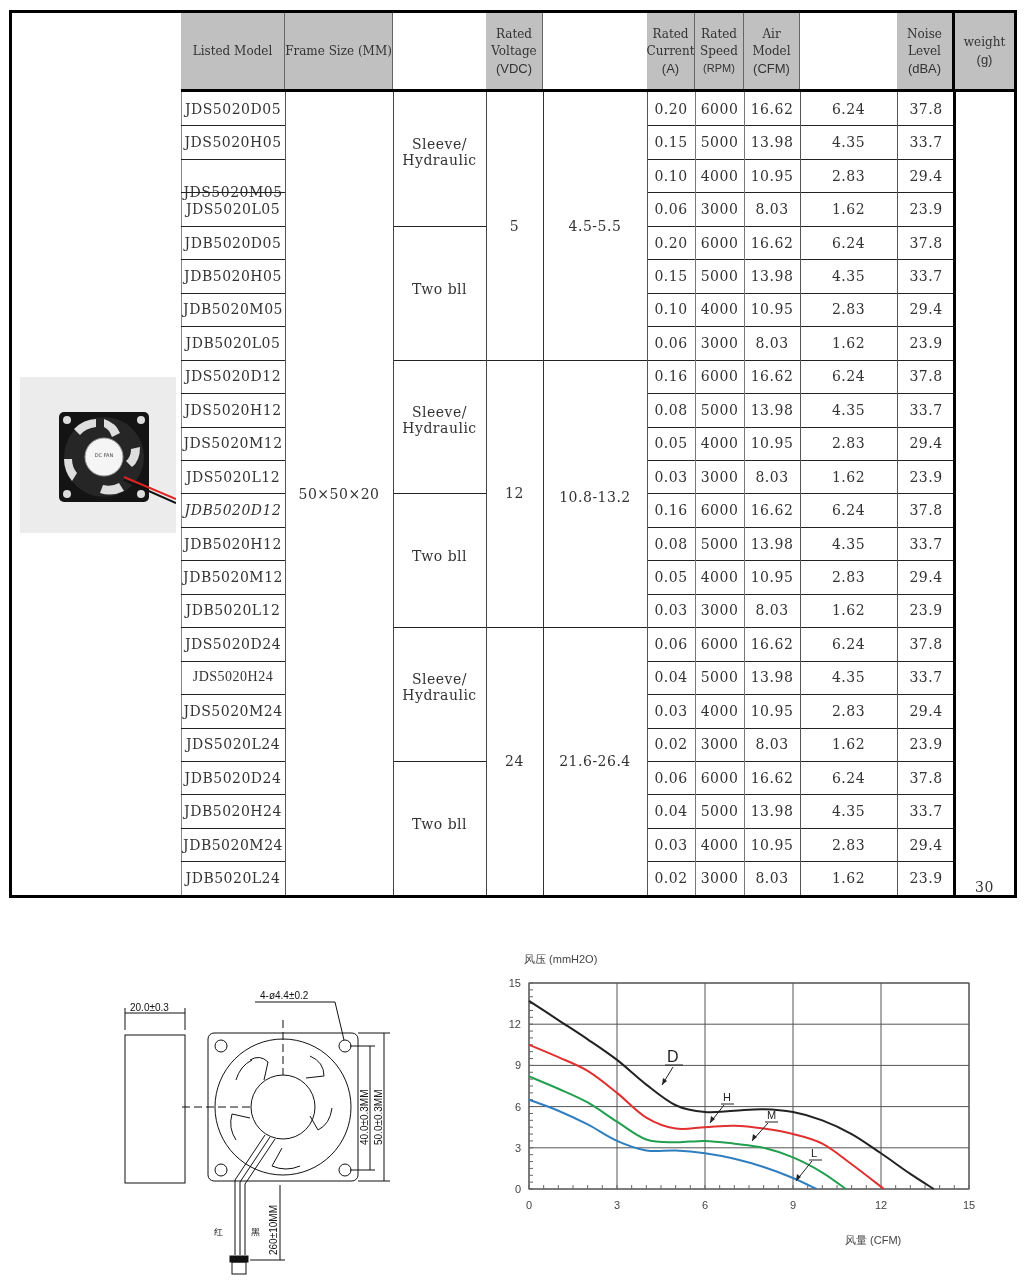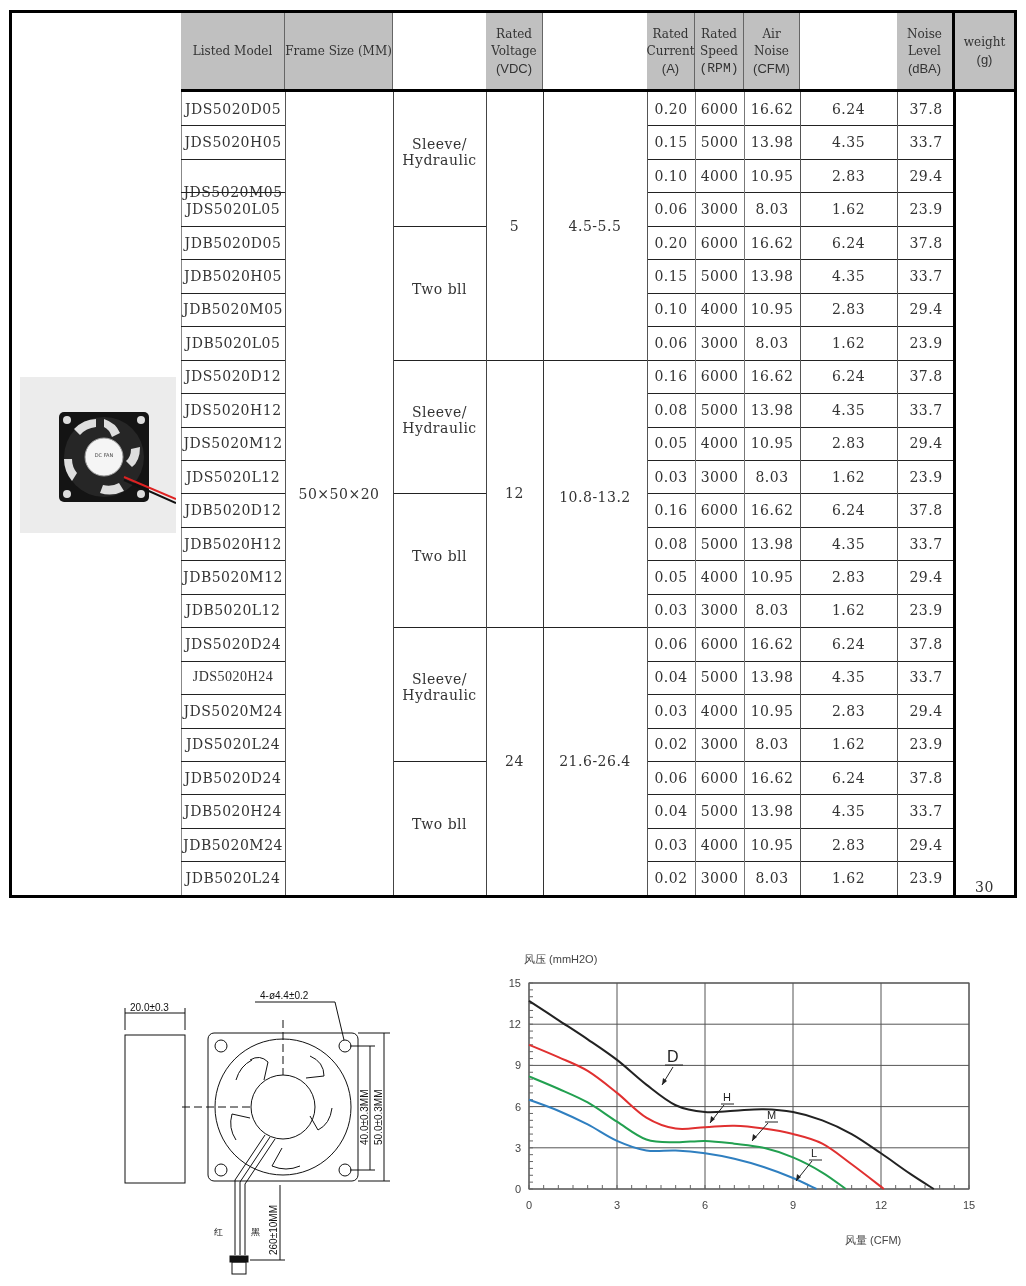--- a/index.html
+++ b/index.html
@@ -58,24 +58,24 @@
     <span style="font-family:'Liberation Sans',sans-serif;font-size:13px;">(VDC)</span>
   </div>
   <div class="hdr" style="left:635px;width:48px;flex-direction:column;">
     <span>Rated</span>
     <span>Current</span>
     <span style="font-family:'Liberation Sans',sans-serif;font-size:13px;">(A)</span>
   </div>
   <div class="hdr" style="left:683px;width:49px;flex-direction:column;">
     <span>Rated</span>
     <span>Speed</span>
-    <span style="font-family:Liberation Mono, monospace;font-size:13px;">(RPM)</span>
+    <span style="font-family:Liberation Sans, sans-serif;font-size:11px;">(RPM)</span>
   </div>
   <div class="hdr" style="left:732px;width:56px;flex-direction:column;">
-    <span>Air Noise</span>
+    <span>Air Model</span>
     <span style="font-family:'Liberation Sans',sans-serif;font-size:13px;">(CFM)</span>
   </div>
   <div class="hdr" style="left:885px;width:58px;flex-direction:column;border-right:3px solid #000;">
     <span>Noise</span>
     <span>Level</span>
     <span style="font-family:'Liberation Sans',sans-serif;font-size:13px;">(dBA)</span>
   </div>
   <div class="hdr" style="left:943px;width:59px;flex-direction:column;border-right:none;">
     <span>weight</span>
     <span style="font-family:'Liberation Sans',sans-serif;font-size:13px;">(g)</span>
@@ -173,21 +173,21 @@
       <div class="row-line" style="left: 169px; width: 104px; top: 413.5px;"></div>
       <div class="row-line" style="left: 635px; width: 308px; top: 413.5px;"></div>
       <div class="cell" style="left: 169px; top: 446.95px; width: 104px; height: 33.45px;">JDS5020L12</div>
       <div class="cell" style="left: 635px; top: 446.95px; width: 48px; height: 33.45px;">0.03</div>
       <div class="cell" style="left: 683px; top: 446.95px; width: 49px; height: 33.45px;">3000</div>
       <div class="cell" style="left: 732px; top: 446.95px; width: 56px; height: 33.45px;">8.03</div>
       <div class="cell" style="left: 788px; top: 446.95px; width: 97px; height: 33.45px;">1.62</div>
       <div class="cell" style="left: 885px; top: 446.95px; width: 58px; height: 33.45px;">23.9</div>
       <div class="row-line" style="left: 169px; width: 104px; top: 446.95px;"></div>
       <div class="row-line" style="left: 635px; width: 308px; top: 446.95px;"></div>
-      <div class="cell" style="left: 169px; top: 480.4px; width: 104px; height: 33.45px;">JDB5020D12</div>
+      <div class="cell" style="left: 169px; top: 480.4px; width: 104px; height: 33.45px; font-style: italic;">JDB5020D12</div>
       <div class="cell" style="left: 635px; top: 480.4px; width: 48px; height: 33.45px;">0.16</div>
       <div class="cell" style="left: 683px; top: 480.4px; width: 49px; height: 33.45px;">6000</div>
       <div class="cell" style="left: 732px; top: 480.4px; width: 56px; height: 33.45px;">16.62</div>
       <div class="cell" style="left: 788px; top: 480.4px; width: 97px; height: 33.45px;">6.24</div>
       <div class="cell" style="left: 885px; top: 480.4px; width: 58px; height: 33.45px;">37.8</div>
       <div class="row-line" style="left: 169px; width: 104px; top: 480.4px;"></div>
       <div class="row-line" style="left: 635px; width: 308px; top: 480.4px;"></div>
       <div class="row-line" style="left: 381px; width: 93px; top: 480.4px;"></div>
       <div class="cell" style="left: 169px; top: 513.85px; width: 104px; height: 33.45px;">JDB5020H12</div>
       <div class="cell" style="left: 635px; top: 513.85px; width: 48px; height: 33.45px;">0.08</div>

